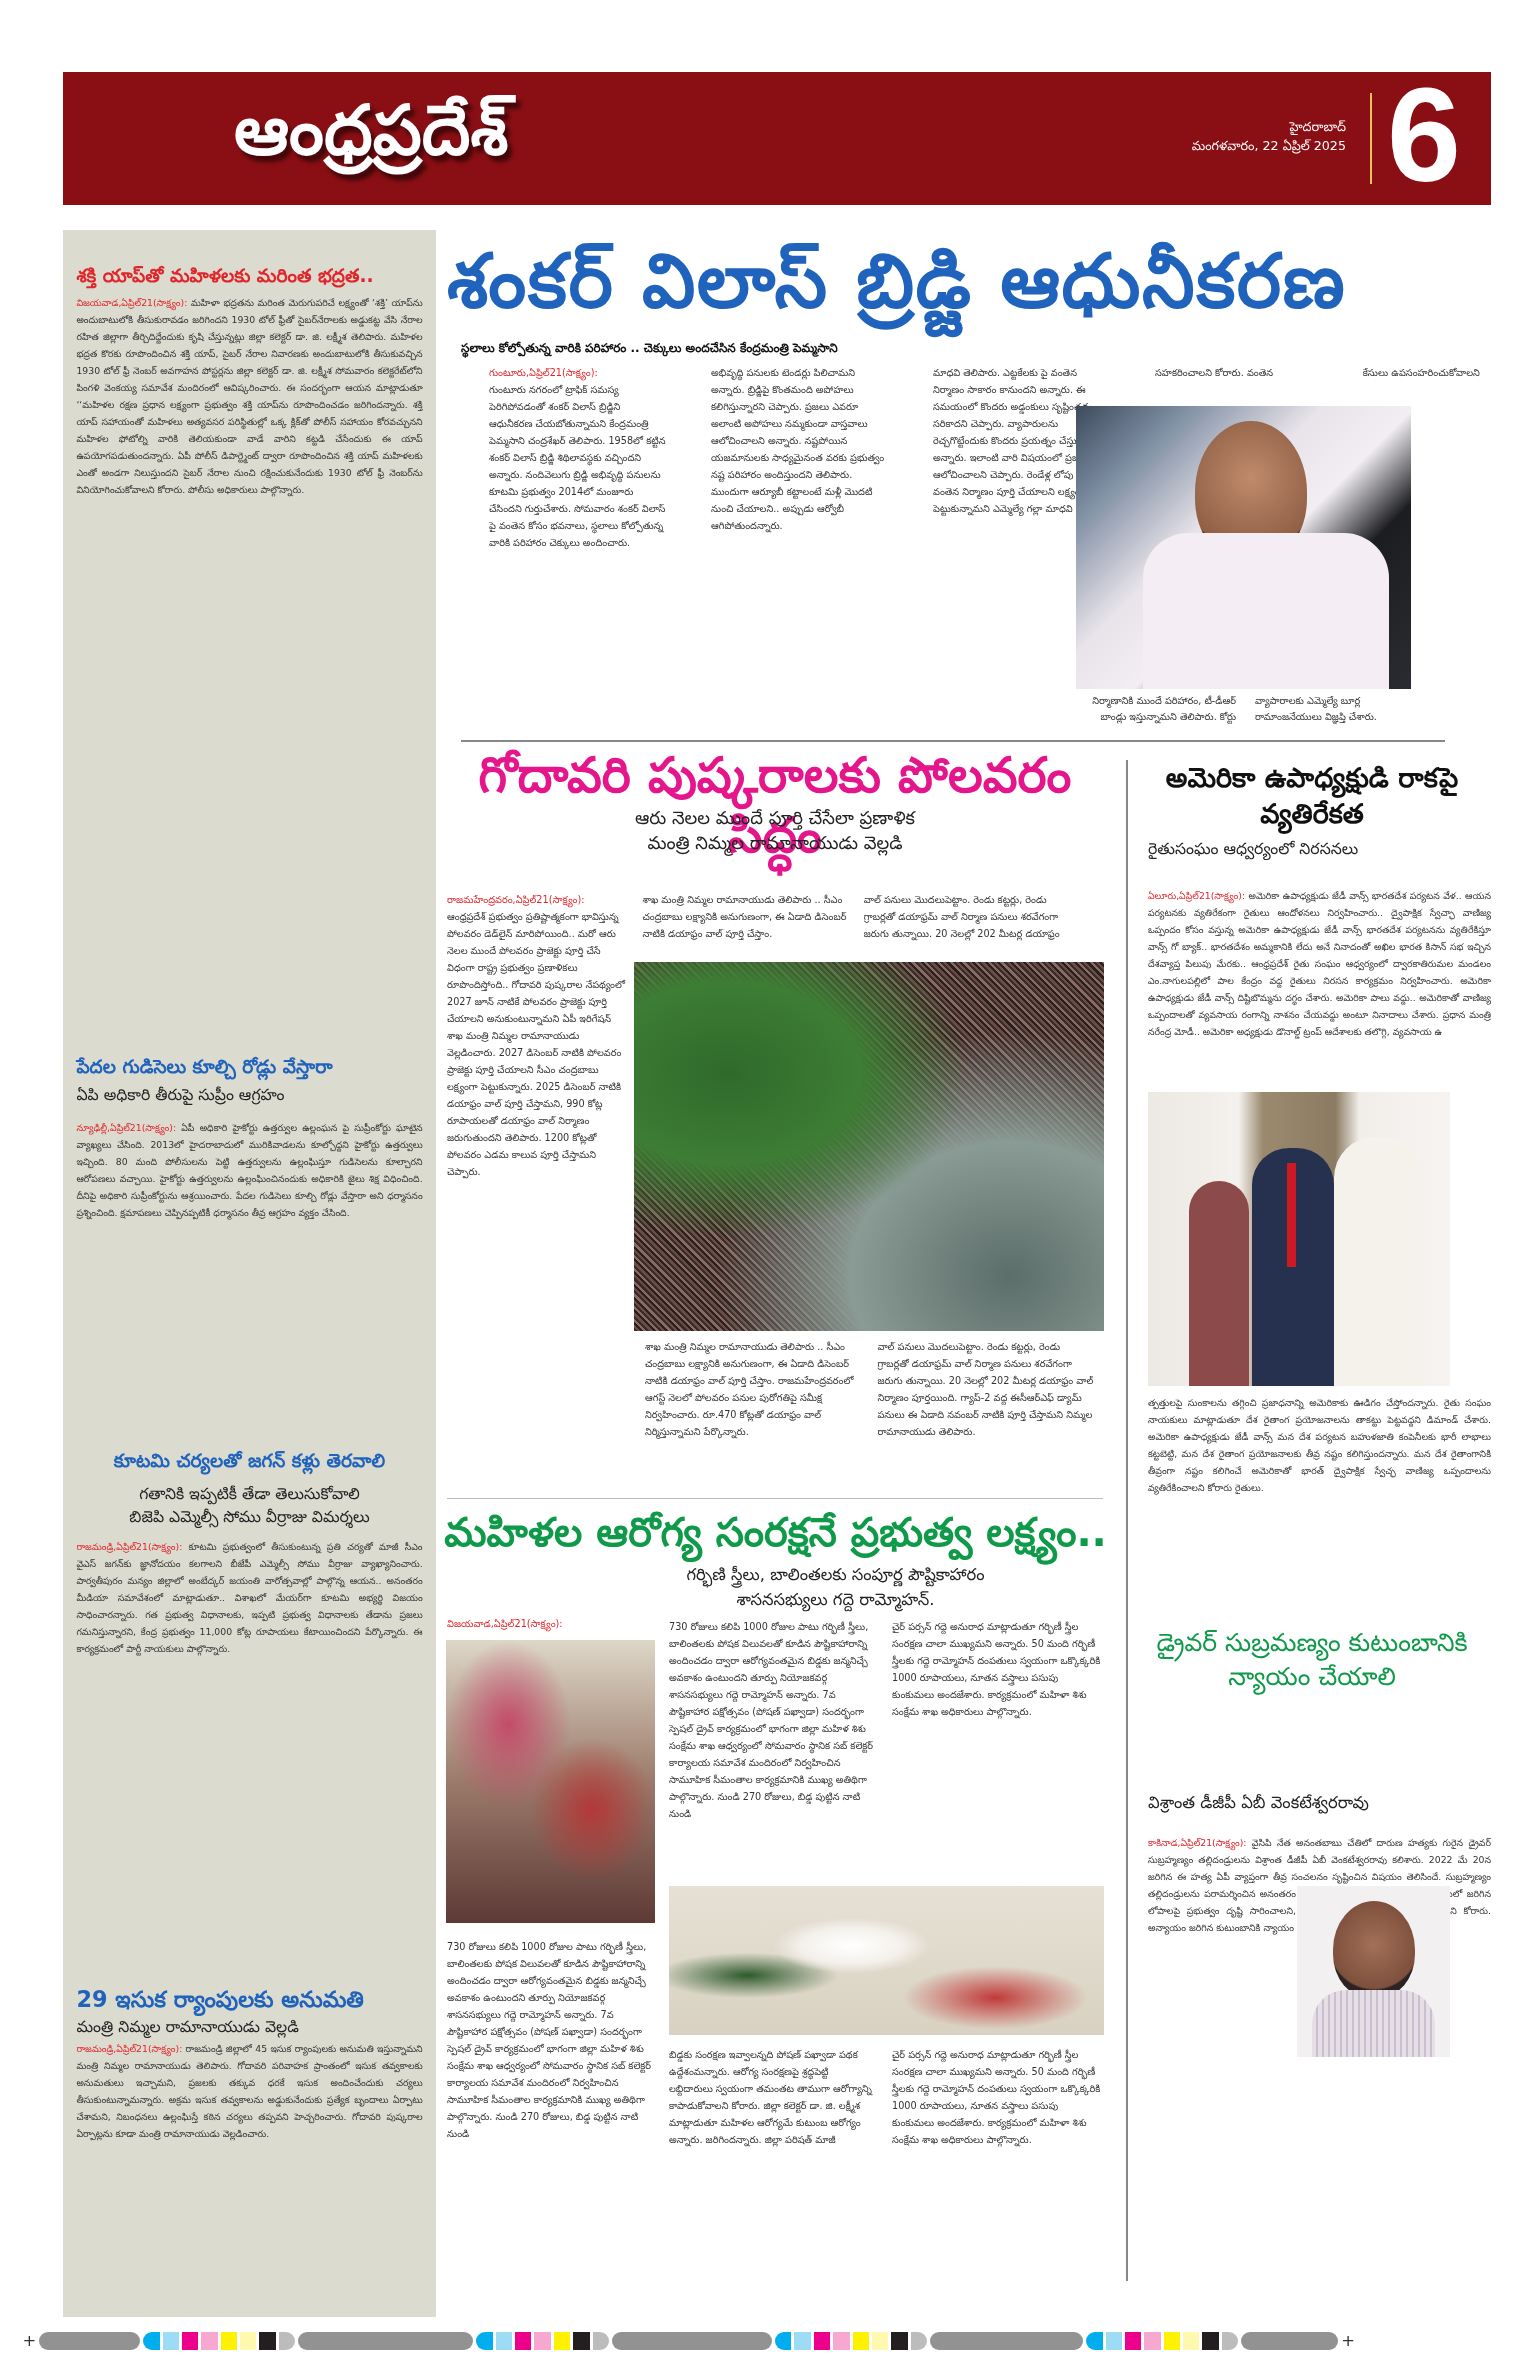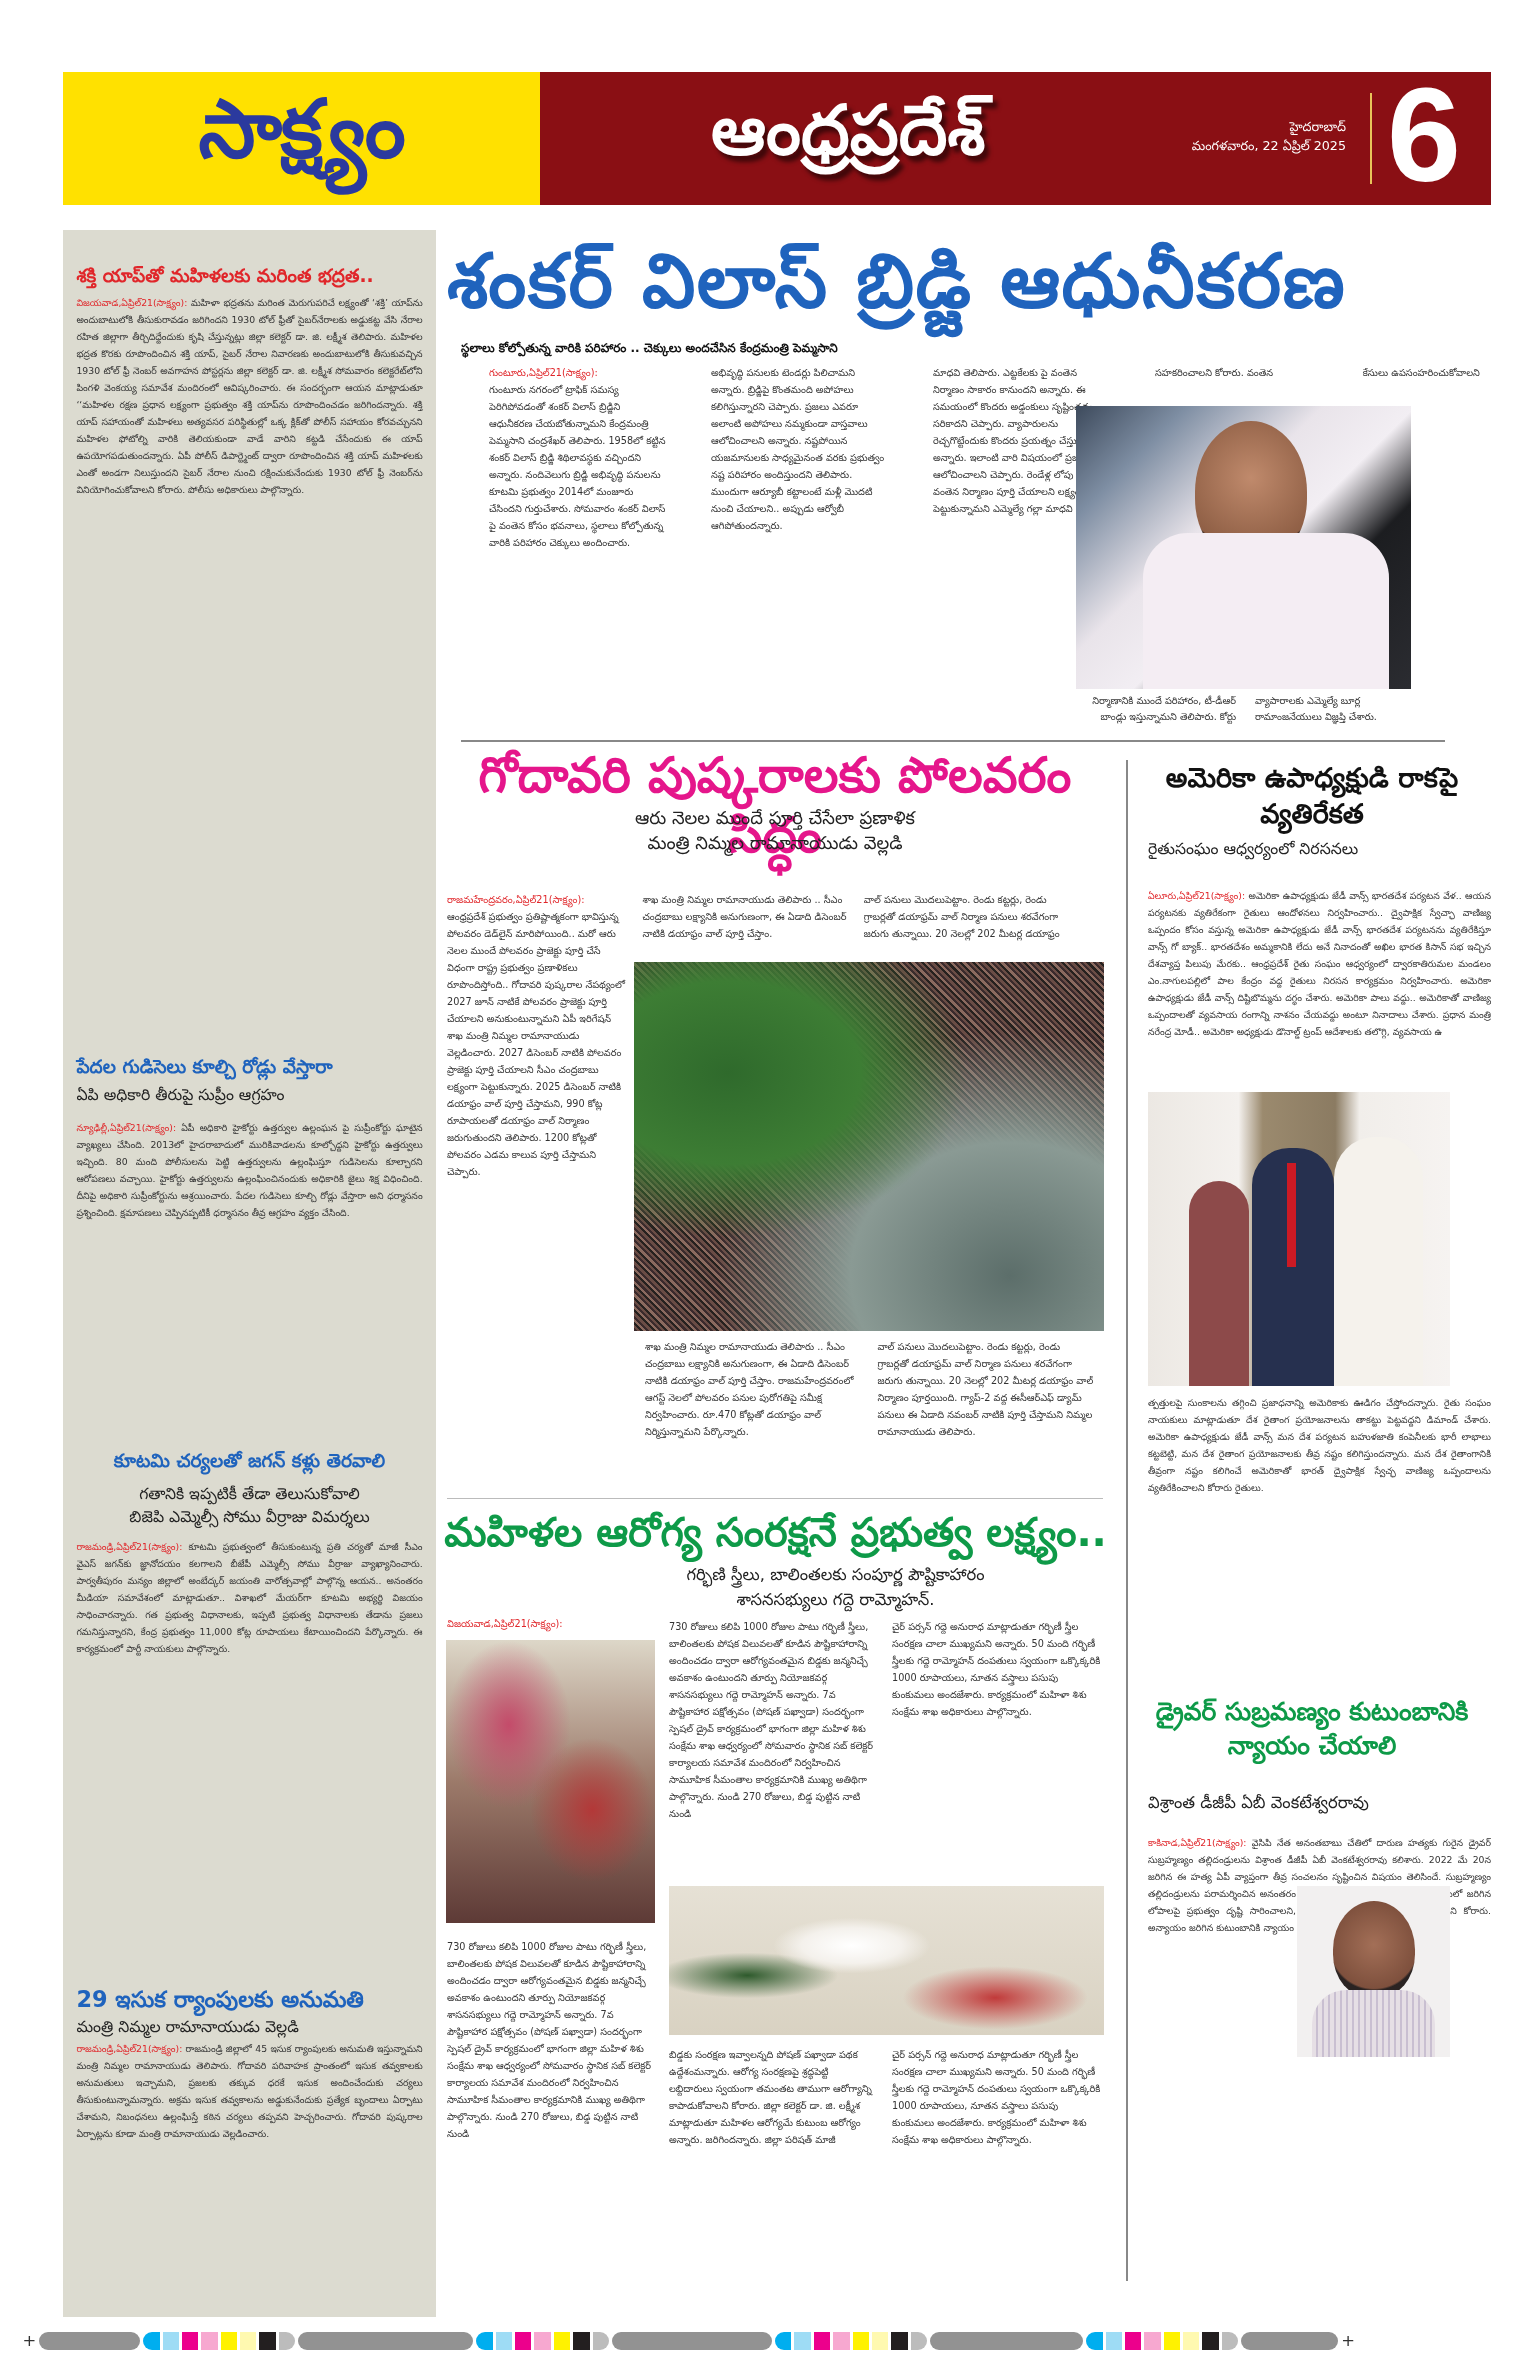--- a/index.html
+++ b/index.html
@@ -60,21 +60,21 @@
   .us-sub { left: 1148px; top: 839px; font-size: 15.7px; color: #222; }
   .us-body { left: 1148px; top: 887px; width: 343px; font-size: 9.3px; line-height: 17px; text-align: justify; color: #333; }
   .photo-vp { left: 1148px; top: 1092px; width: 302px; height: 294px; background: linear-gradient(90deg,#ece8e3 0%,#f4f1ee 30%,#9b8a6e 38%,#8b7b62 62%,#f1eeea 70%,#f6f3f1 100%); }
   .photo-vp .p1 { position:absolute; left:41px; top:89px; width:60px; height:205px; background:#8d4a4a; border-radius:30px 30px 0 0; }
   .photo-vp .p2 { position:absolute; left:104px; top:56px; width:82px; height:239px; background:#26304f; border-radius:37px 37px 0 0; }
   .photo-vp .tie { position:absolute; left:139px; top:71px; width:9px; height:104px; background:#cc1a24; }
   .photo-vp .p3 { position:absolute; left:186px; top:45px; width:89px; height:250px; background:#f5f2ec; border-radius:41px 41px 0 0; }
   .us-body2 { left: 1148px; top: 1394px; width: 343px; font-size: 9.3px; line-height: 17px; text-align: justify; color: #333; }
 
   
-  .drv-title { left: 1137px; top: 1695px; width: 350px; text-align: center; font-weight: bold; font-size: 25px; line-height: 34px; color: #0e9a48; }
+  .drv-title { left: 1137px; top: 1626px; width: 350px; text-align: center; font-weight: normal; font-size: 25px; line-height: 34px; color: #0e9a48; }
   .drv-sub { left: 1148px; top: 1793px; font-size: 16.4px; color: #222; }
   .drv-body { left: 1148px; top: 1834px; width: 343px; font-size: 9.3px; line-height: 17px; text-align: justify; color: #333; }
   .photo-abv { left: 1297px; top: 1886px; width: 153px; height: 171px; background: linear-gradient(180deg,#f2f0f0 0%,#f2f0f0 100%); }
   .photo-abv .head { position:absolute; left:36px; top:15px; width:82px; height:97px; border-radius:50% 50% 45% 45%; background: radial-gradient(circle at 50% 45%, #a36f57 0%, #7e503d 65%, #2a2322 68%); }
   .photo-abv .body { position:absolute; left:15px; top:104px; width:123px; height:67px; border-radius:34px 34px 0 0; background: repeating-linear-gradient(90deg,#e6dfe5 0 4.5px,#c9bfd1 4.5px 6px); }
 
   
   .wh-title { left: 440px; top: 1506px; width: 671px; text-align: center; font-weight: bold; font-size: 40px; line-height: 52px; color: #0e9a48; }
   .wh-sub { left: 567px; top: 1562px; width: 537px; text-align: center; font-size: 16.4px; line-height: 25px; color: #222; }
   .photo-wh1 { left: 446px; top: 1640px; width: 209px; height: 283px; background:
@@ -90,23 +90,20 @@
   
   .colorbar { left: 22.4px; top: 2332px; width: 1496px; height: 18px; display: flex; align-items: center; gap: 3px; }
   .cb-grey { height: 18px; background: #929292; border-radius: 10.4px; }
   .cb-sw { height: 18px; width: 16.4px; }
   .reg { font-size: 16.4px; color: #333; line-height: 18px; }
 </style>
 </head>
 <body>
 
 <div class="abs masthead">
-  <div class="mast-logo">
-    <span>సాక్ష్యం</span>
-  </div>
   <div class="mast-band">
     <div class="mast-section">ఆంధ్రప్రదేశ్</div>
     <div class="mast-meta">
       <div>హైదరాబాద్</div>
       <div>మంగళవారం, 22 ఏప్రిల్ 2025</div>
     </div>
     <div class="mast-divider"></div>
     <div class="mast-page">6</div>
   </div>
 </div>

